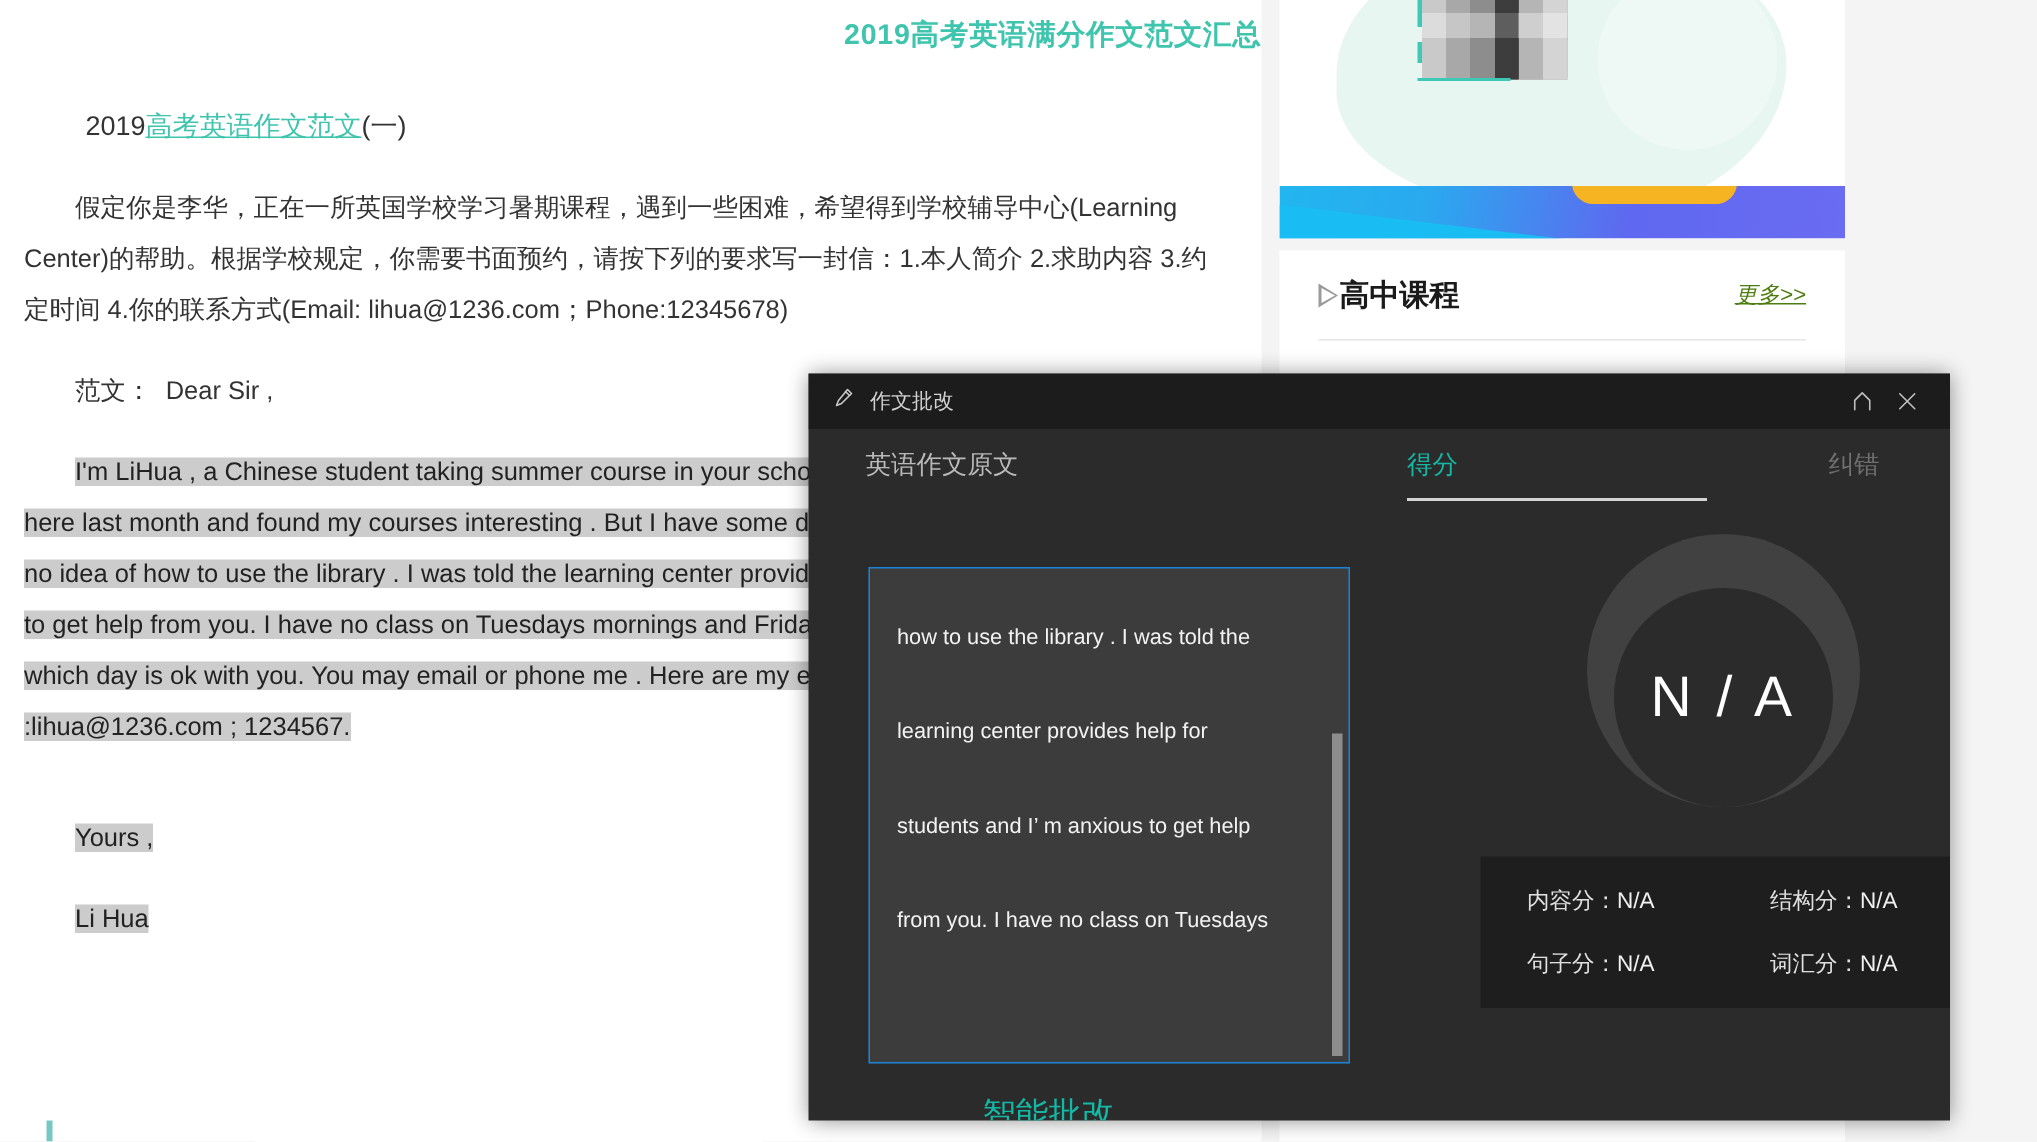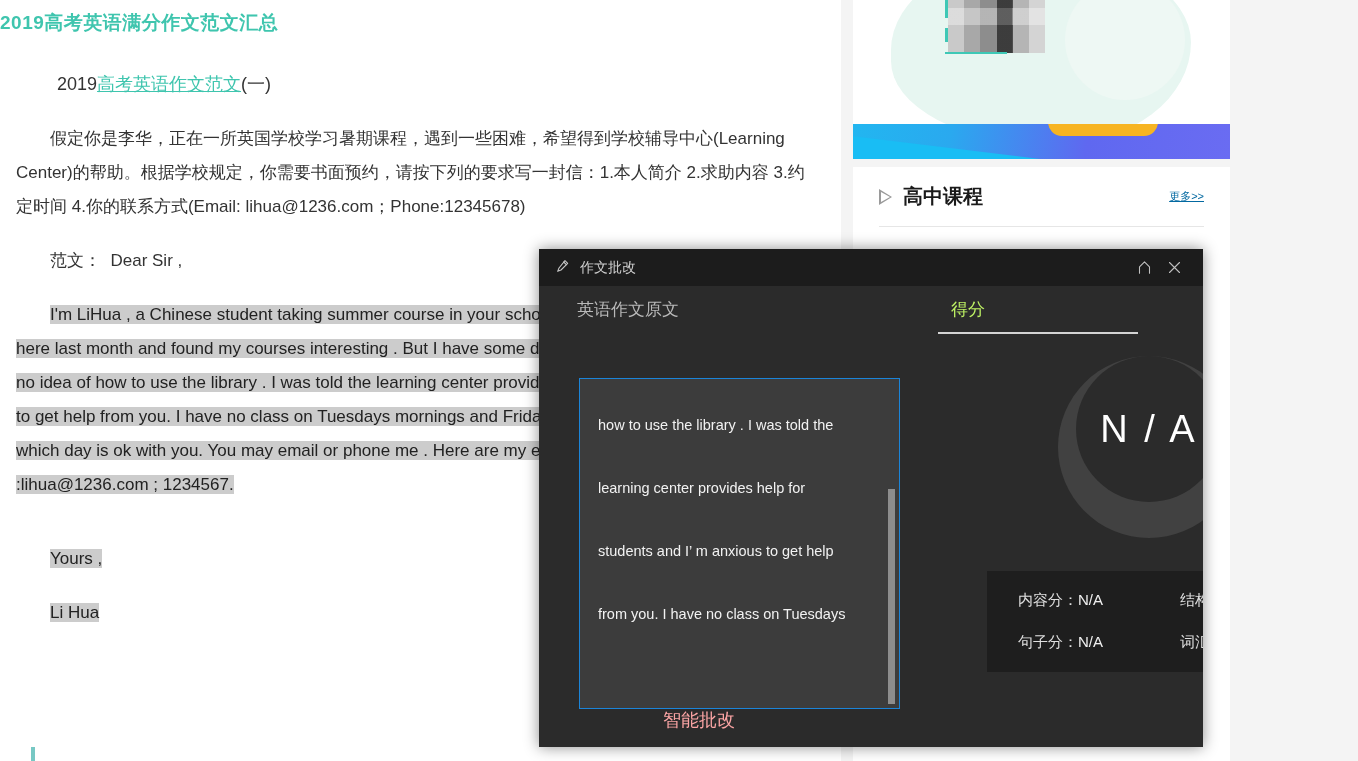--- a/index.html
+++ b/index.html
@@ -22,21 +22,21 @@
   .article {
     position: absolute;
     left: 0; top: 0;
     width: 841px; height: 761px;
     background: #ffffff;
     overflow: hidden;
   }
 
   .article-title {
     margin: 10px 0 0 0;
-    text-align: left;
+    text-align: right;
     font-size: 19px;
     font-weight: bold;
     color: #3fc5ae;
     letter-spacing: 0.5px;
   }
 
   .article-sub {
     margin: 36px 0 0 57px;
     font-size: 18px;
     color: #333333;
@@ -143,52 +143,52 @@
   .course-card {
     width: 377px;
     background: #ffffff;
     padding: 16px 26px 0 26px;
     height: 594px;
   }
   .course-head {
     display: flex; align-items: center; justify-content: space-between;
     padding-bottom: 16px;
   }
-  .course-head-left { display: flex; align-items: center; gap: 11px; }
+  .course-head-left { display: flex; align-items: center; gap: 1px; }
   .tri-icon {
     width: 0; height: 0;
     border-left: 13px solid #9a9a9a;
     border-top: 8px solid transparent;
     border-bottom: 8px solid transparent;
     position: relative;
   }
   .tri-icon::after {
     content: "";
     position: absolute; left: -11px; top: -5px;
     width: 0; height: 0;
     border-left: 9px solid #ffffff;
     border-top: 5px solid transparent;
     border-bottom: 5px solid transparent;
   }
   .course-title { font-size: 20px; font-weight: bold; color: #1a1a1a; }
-  .course-more { font-size: 11px; color: #0369a1; }
+  .course-more { font-size: 15px; color: #4d7c0f; font-style: italic; }
   .course-rule { height: 1px; background: #e6e6e6; }
 
   .teal-stub {
     position: absolute;
     left: 31px; top: 747px;
     width: 4px; height: 14px;
     background: #77c8c4;
   }
 
   
   .modal {
     position: absolute;
     left: 539px; top: 249px;
-    width: 664px; height: 498px;
+    width: 761px; height: 498px;
     background: #2b2b2b;
     box-shadow: 0 0 14px rgba(0,0,0,0.45);
     overflow: hidden;
   }
 
   .modal-titlebar {
     height: 37px;
     background: #1c1c1c;
     display: flex; align-items: center;
     padding: 0 14px 0 16px;
@@ -218,21 +218,21 @@
     position: relative;
     height: 54px;
   }
   .tab {
     position: absolute;
     top: 12px;
     font-size: 17px;
     text-align: center;
   }
   .tab-essay { left: 38px; color: #b9b9b9; }
-  .tab-score { left: 412px; color: #bef264; }
+  .tab-score { left: 399px; color: #14b8a6; }
   .tab-error { left: 680px; color: #6f6f6f; }
   .tab-underline {
     position: absolute;
     left: 399px; top: 46px;
     width: 200px; height: 2px;
     background: #d4d4d4;
   }
 
   .essay-box {
     position: absolute;
@@ -269,21 +269,21 @@
     left: 430px; top: 70px;
     width: 360px;
   }
   .score-ring-wrap {
     display: flex; justify-content: center;
   }
   .score-ring {
     width: 182px; height: 182px;
     border-radius: 50%;
     background: #414141;
-    display: flex; align-items: flex-start; justify-content: center;
+    display: flex; align-items: flex-end; justify-content: center;
   }
   .score-ring-inner {
     width: 146px; height: 146px;
     border-radius: 50%;
     background: #2b2b2b;
     display: flex; align-items: center; justify-content: center;
   }
   .score-value {
     font-size: 38px;
     color: #ffffff;
@@ -301,24 +301,24 @@
   .score-item {
     font-size: 15px;
     color: #e4e4e4;
     padding-left: 31px;
   }
   .score-item .sc-label { color: #e0e0e0; }
   .score-item .sc-val { color: #f0f0f0; }
 
   .submit-btn {
     position: absolute;
-    left: 160px; top: 434px;
+    left: 160px; top: 457px;
     transform: translate(-50%, -50%);
-    font-size: 18px;
-    color: #fca5a5;
+    font-size: 22px;
+    color: #14b8a6;
     background: transparent;
     border: none;
     cursor: pointer;
     font-family: inherit;
   }
 </style>
 </head>
 <body>
 
 <div id="root">

